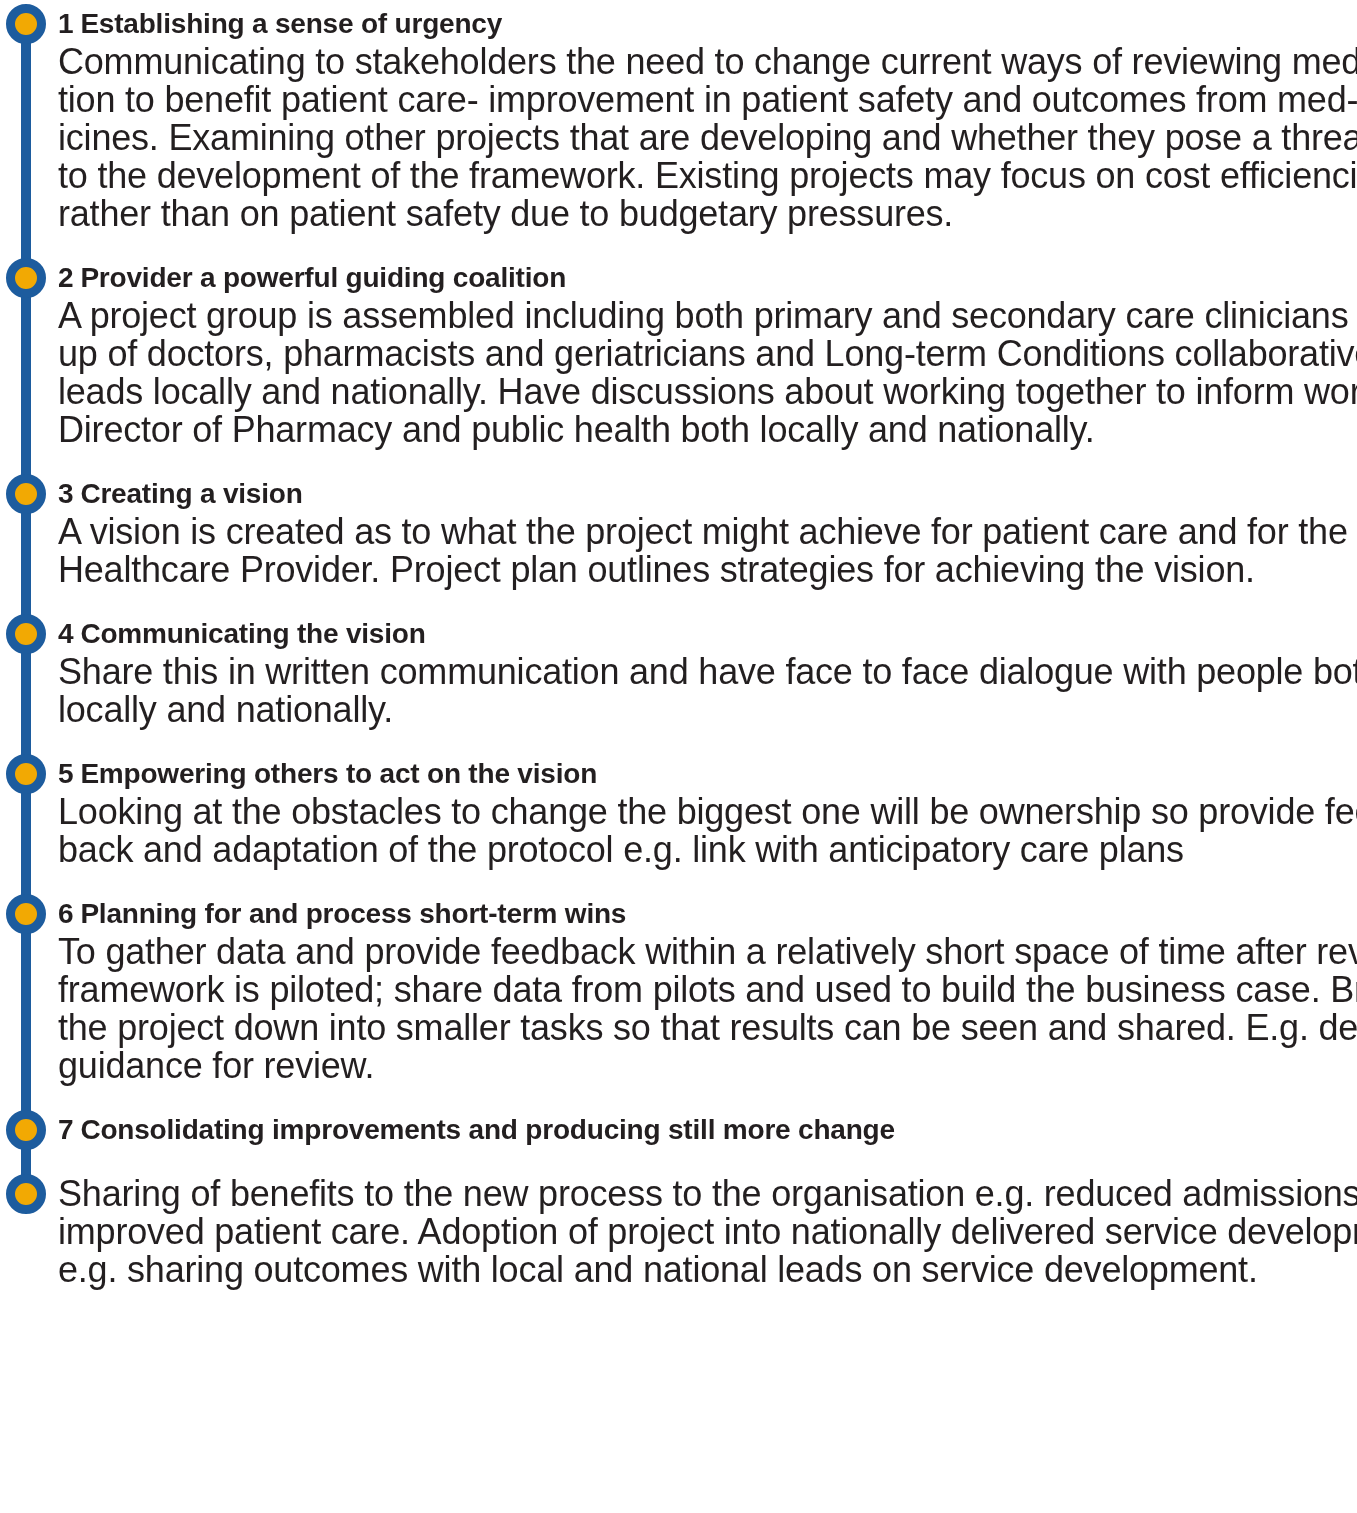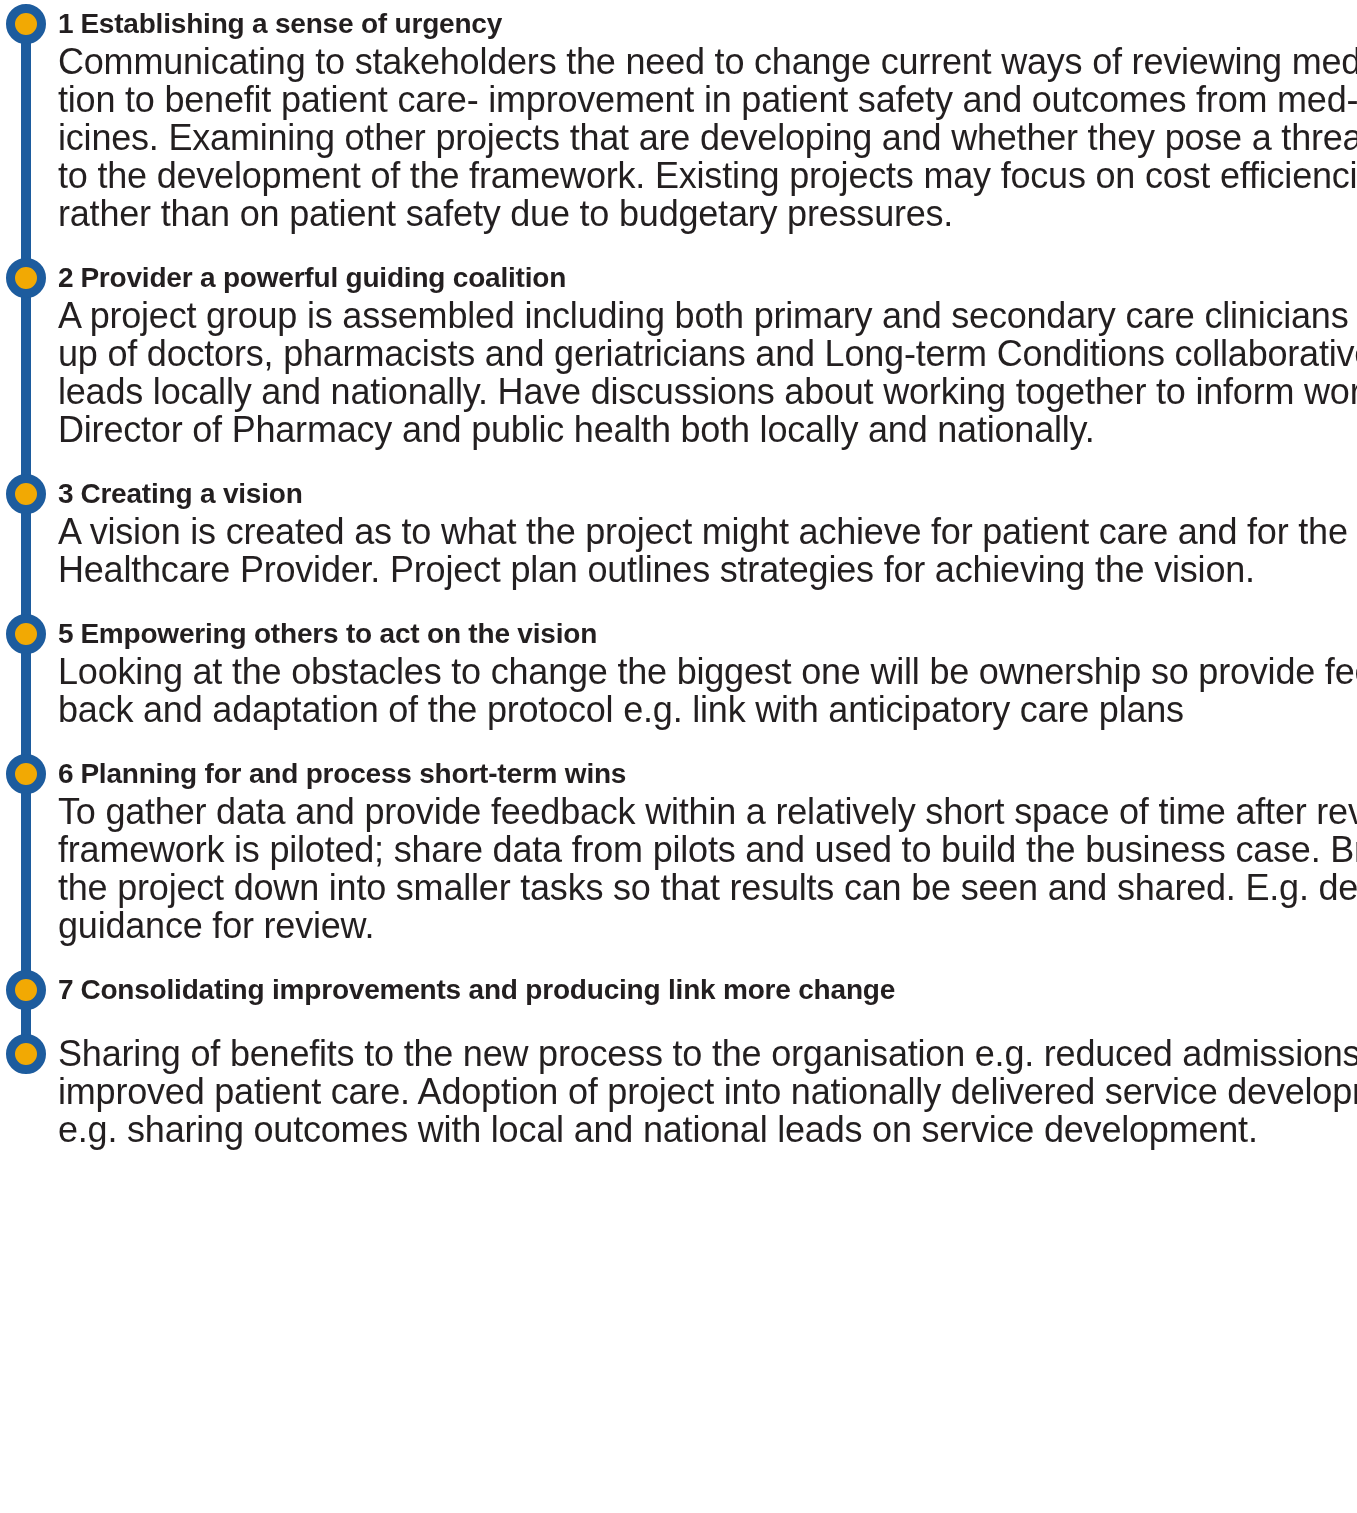--- a/index.html
+++ b/index.html
@@ -93,20 +93,27 @@
   </section>
 
   <section class="step">
     <span class="rail"></span>
     <span class="marker"></span>
     <h3 class="step-heading"><span class="step-number">3</span><span class="step-title">Creating a vision</span></h3>
     <p class="step-body">A vision is created as to what the project might achieve for patient care and for the
 Healthcare Provider. Project plan outlines strategies for achieving the vision.</p>
   </section>
 
+  <section class="step">
+    <span class="rail"></span>
+    <span class="marker"></span>
+    <h3 class="step-heading"><span class="step-number">4</span><span class="step-title">Communicating the vision</span></h3>
+    <p class="step-body">Share this in written communication and have face to face dialogue with people both
+locally and nationally.</p>
+  </section>
 
   <section class="step">
     <span class="rail"></span>
     <span class="marker"></span>
     <h3 class="step-heading"><span class="step-number">5</span><span class="step-title">Empowering others to act on the vision</span></h3>
     <p class="step-body">Looking at the obstacles to change the biggest one will be ownership so provide feed-
 back and adaptation of the protocol e.g. link with anticipatory care plans</p>
   </section>
 
   <section class="step">
@@ -115,21 +122,21 @@
     <h3 class="step-heading"><span class="step-number">6</span><span class="step-title">Planning for and process short-term wins</span></h3>
     <p class="step-body">To gather data and provide feedback within a relatively short space of time after review
 framework is piloted; share data from pilots and used to build the business case. Break
 the project down into smaller tasks so that results can be seen and shared. E.g. design of
 guidance for review.</p>
   </section>
 
   <section class="step">
     <span class="rail"></span>
     <span class="marker"></span>
-    <h3 class="step-heading"><span class="step-number">7</span><span class="step-title">Consolidating improvements and producing link more change</span></h3>
+    <h3 class="step-heading"><span class="step-number">7</span><span class="step-title">Consolidating improvements and producing still more change</span></h3>
   </section>
 
   <section class="step">
     <span class="rail"></span>
     <span class="marker"></span>
     <p class="step-body">Sharing of benefits to the new process to the organisation e.g. reduced admissions and
 improved patient care. Adoption of project into nationally delivered service development,
 e.g. sharing outcomes with local and national leads on service development.</p>
   </section>
 

